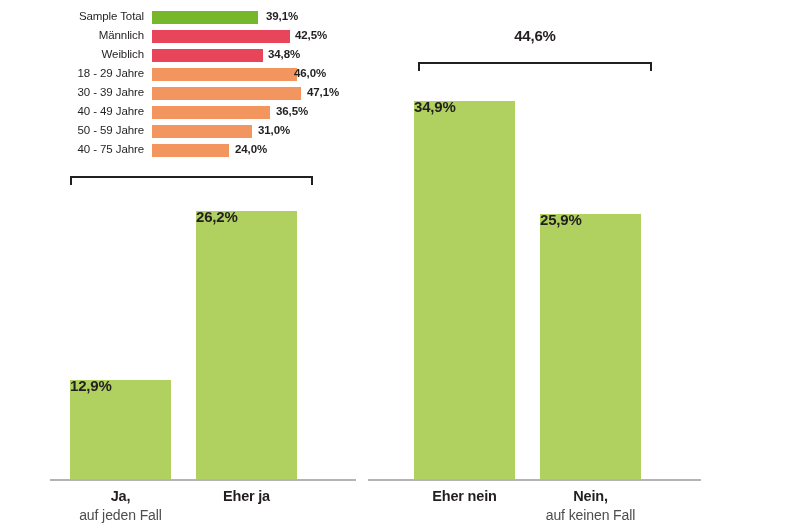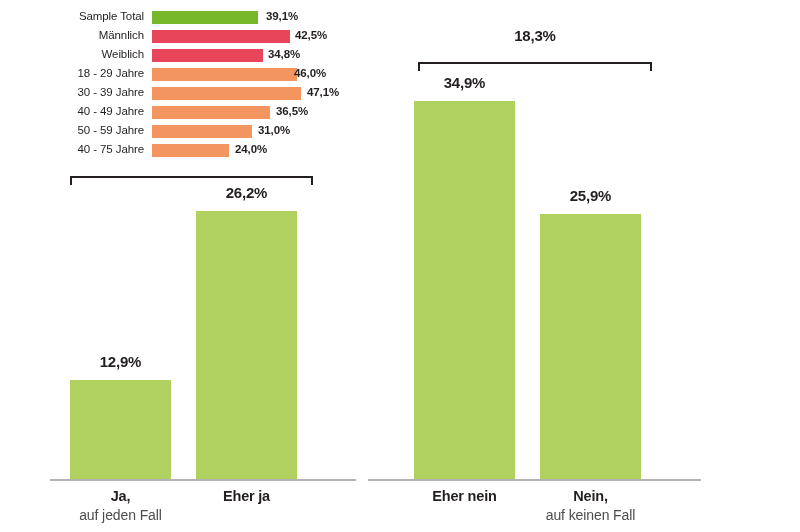--- a/index.html
+++ b/index.html
@@ -75,23 +75,24 @@
   }
   .main-bar {
     position: absolute;
     background: #b0d160;
   }
   .bar-value {
     position: absolute;
     font-size: 15px;
     font-weight: bold;
     color: #231f20;
-    text-align: center;
+    text-align: left;
     white-space: nowrap;
     letter-spacing: -0.2px;
+    margin-top: 24px;
   }
 
   
   .cat {
     position: absolute;
     text-align: center;
     white-space: nowrap;
   }
   .cat .cat-main {
     display: block;
@@ -198,21 +199,21 @@
     </div>
 
   </div>
 
   <div class="bracket" style="left:70px; top:176px; width:243px; height:11px;">
     <span class="bk-top"></span>
     <span class="bk-tick left"></span>
     <span class="bk-tick right"></span>
   </div>
 
-  <div class="bracket-value" style="left:418px; top:27px; width:234px;">18,3%</div>
+  <div class="bracket-value" style="left:418px; top:27px; width:234px;">44,6%</div>
   <div class="bracket" style="left:418px; top:62px; width:234px; height:11px;">
     <span class="bk-top"></span>
     <span class="bk-tick left"></span>
     <span class="bk-tick right"></span>
   </div>
 
   <div class="main-bar" style="left:70px; top:380px; width:101px; height:99px;"></div>
   <div class="bar-value" style="left:70px; top:353px; width:101px;">12,9%</div>
 
   <div class="main-bar" style="left:196px; top:211px; width:101px; height:268px;"></div>

